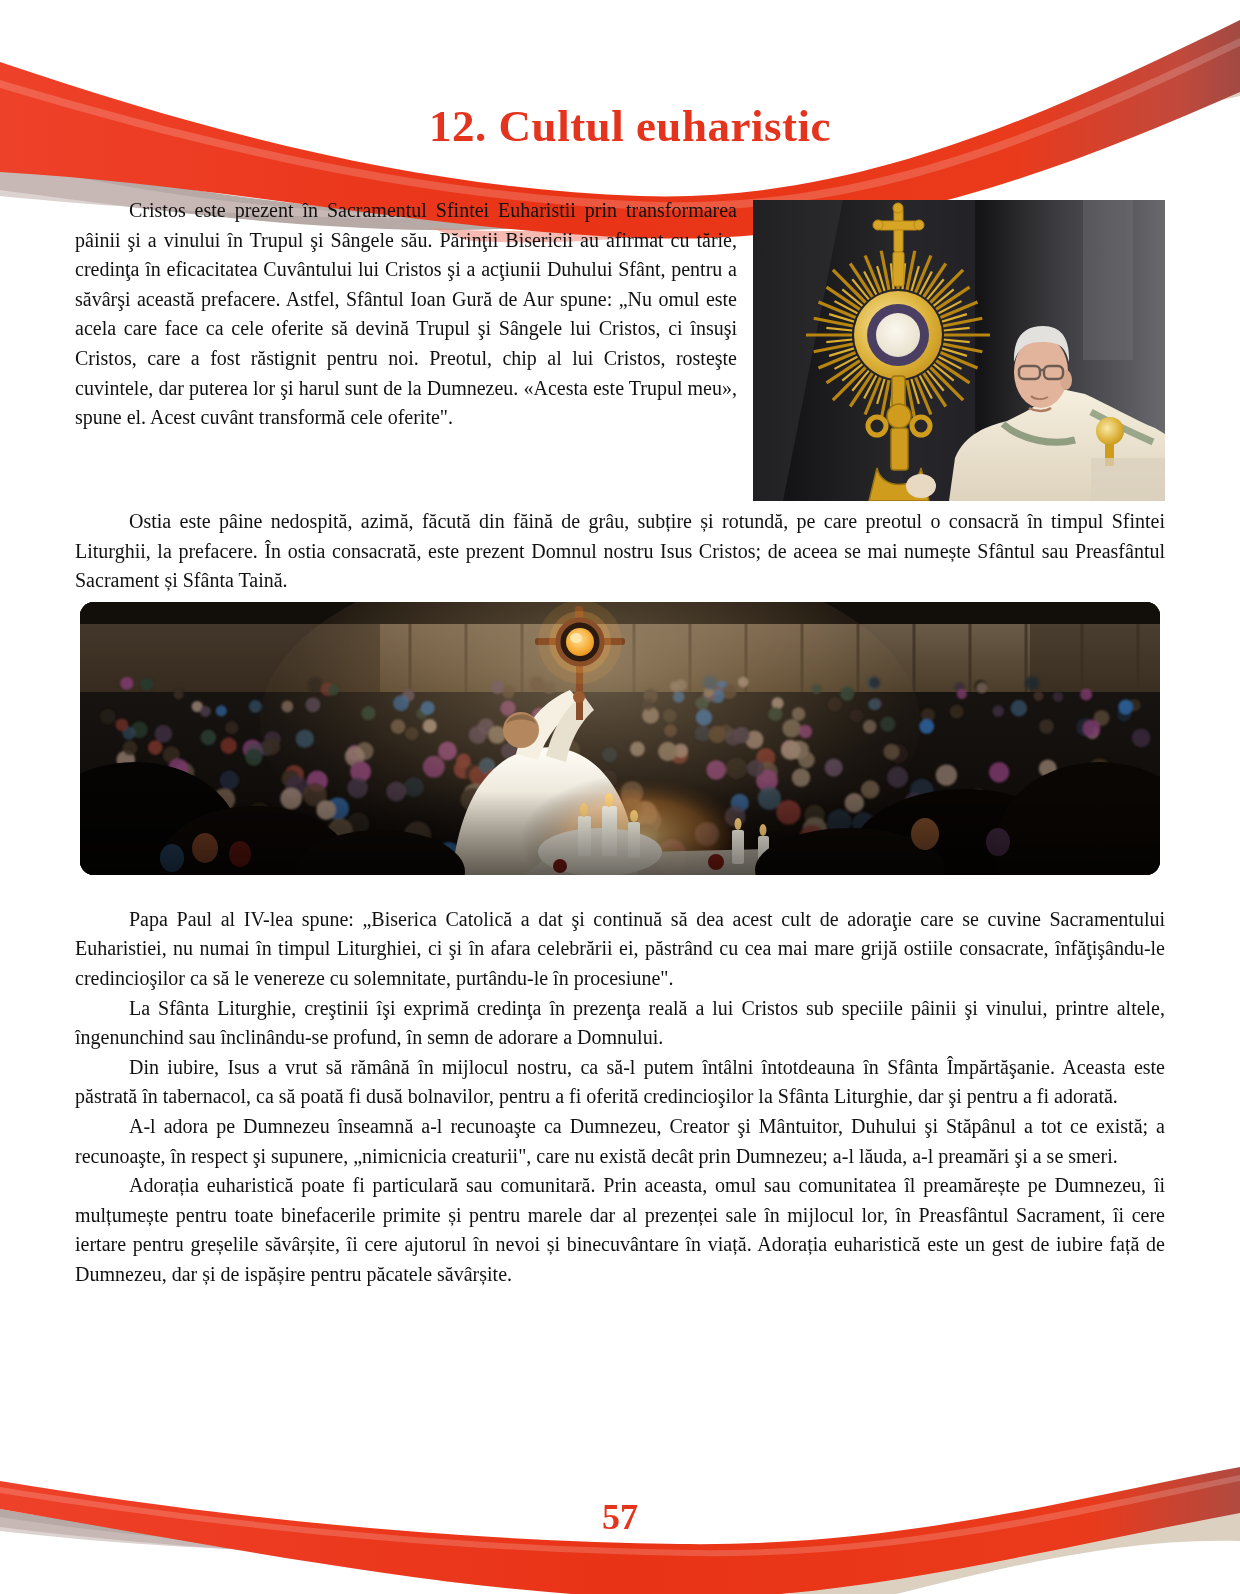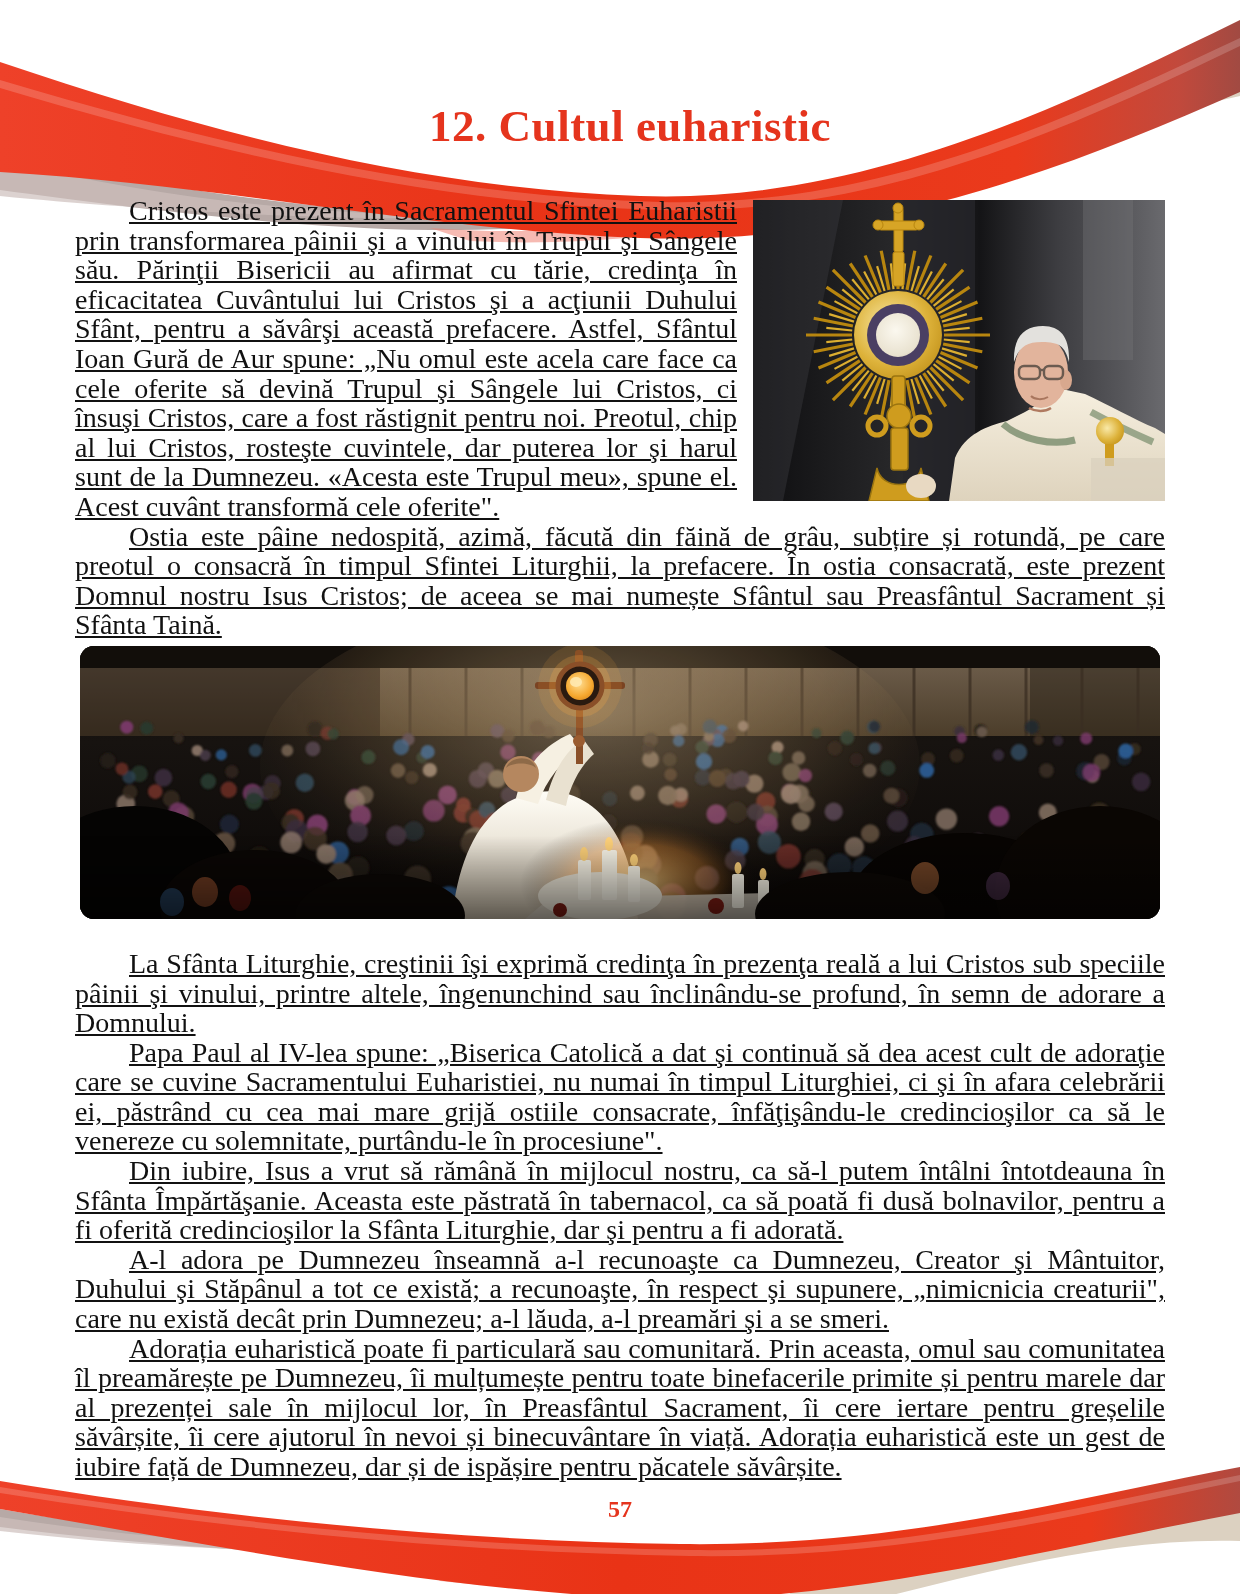--- a/index.html
+++ b/index.html
@@ -4,28 +4,28 @@
 <style>
   html,body{margin:0;padding:0;background:#fff;}
   .page{position:relative;width:1240px;height:1594px;background:#ffffff;overflow:hidden;
         font-family:"Liberation Serif","DejaVu Serif",serif;color:#111;}
   .wave{position:absolute;left:0;width:1240px;pointer-events:none;}
   .wave.header{top:0;height:265px;}
   .wave.footer{top:1429px;height:165px;}
   h1.title{position:absolute;top:100px;left:0;width:1240px;margin:0;text-align:center;
            font-size:45px;font-weight:bold;color:#e5341d;letter-spacing:.5px;padding-left:10px;}
   .content{position:absolute;left:75px;top:196px;width:1090px;}
-  .content p{margin:0;text-align:justify;text-indent:54px;font-size:28px;line-height:29.6px;text-decoration:underline;}
+  .content p{margin:0;text-align:justify;text-indent:54px;font-size:20px;line-height:29.6px;}
   figure{margin:0;}
   .fig-pope{float:right;width:412px;height:301px;margin:4px 0 6px 16px;overflow:hidden;background:#1a1a1c;}
   .fig-adoration{width:1080px;height:273px;margin:6px auto 30px auto;border-radius:14px;overflow:hidden;background:#0c0a08;}
   .fig-pope svg,.fig-adoration svg{display:block;}
   .clearfix::after{content:"";display:block;clear:both;}
   .page-number{position:absolute;top:1496px;left:0;width:1240px;text-align:center;margin:0;
-               font-size:24px;font-weight:bold;color:#e5341d;}
+               font-size:36px;font-weight:bold;color:#e5341d;}
 </style>
 </head>
 <body>
 
 <div class="page">
 
   <div class="wave header">
     <svg width="1240" height="265" viewBox="0 0 1240 265" xmlns="http://www.w3.org/2000/svg">
       <defs>
         <linearGradient id="hred" x1="0" y1="0" x2="1" y2="0">
@@ -581,22 +581,22 @@
           <ellipse cx="885" cy="255" rx="115" ry="68" fill="#070402"></ellipse>
           <ellipse cx="1020" cy="245" rx="105" ry="85" fill="#0a0603"></ellipse>
           <ellipse cx="770" cy="268" rx="95" ry="42" fill="#0c0805"></ellipse>
           <ellipse cx="845" cy="232" rx="14" ry="16" fill="#9a5c34" opacity="0.7"></ellipse>
           <ellipse cx="918" cy="240" rx="12" ry="14" fill="#5a3a5e" opacity="0.6"></ellipse>
         </g>
         <rect x="0" y="190" width="1080" height="83" fill="url(#fadeG)"></rect>
       </svg>
     </figure>
 
+    <p>Papa Paul al IV-lea spune: „Biserica Catolică a dat şi continuă să dea acest cult de adoraţie care se cuvine Sacramentului Euharistiei, nu numai în timpul Liturghiei, ci şi în afara celebrării ei, păstrând cu cea mai mare grijă ostiile consacrate, înfăţişându-le credincioşilor ca să le venereze cu solemnitate, purtându-le în procesiune".</p>
     <p>La Sfânta Liturghie, creştinii îşi exprimă credinţa în prezenţa reală a lui Cristos sub speciile pâinii şi vinului, printre altele, îngenunchind sau înclinându-se profund, în semn de adorare a Domnului.</p>
-    <p>Papa Paul al IV-lea spune: „Biserica Catolică a dat şi continuă să dea acest cult de adoraţie care se cuvine Sacramentului Euharistiei, nu numai în timpul Liturghiei, ci şi în afara celebrării ei, păstrând cu cea mai mare grijă ostiile consacrate, înfăţişându-le credincioşilor ca să le venereze cu solemnitate, purtându-le în procesiune".</p>
     <p>Din iubire, Isus a vrut să rămână în mijlocul nostru, ca să-l putem întâlni întotdeauna în Sfânta Împărtăşanie. Aceasta este păstrată în tabernacol, ca să poată fi dusă bolnavilor, pentru a fi oferită credincioşilor la Sfânta Liturghie, dar şi pentru a fi adorată.</p>
     <p>A-l adora pe Dumnezeu înseamnă a-l recunoaşte ca Dumnezeu, Creator şi Mântuitor, Duhului şi Stăpânul a tot ce există; a recunoaşte, în respect şi supunere, „nimicnicia creaturii", care nu există decât prin Dumnezeu; a-l lăuda, a-l preamări şi a se smeri.</p>
     <p>Adorația euharistică poate fi particulară sau comunitară. Prin aceasta, omul sau comunitatea îl preamărește pe Dumnezeu, îi mulțumește pentru toate binefacerile primite și pentru marele dar al prezenței sale în mijlocul lor, în Preasfântul Sacrament, îi cere iertare pentru greșelile săvârșite, îi cere ajutorul în nevoi și binecuvântare în viață. Adorația euharistică este un gest de iubire față de Dumnezeu, dar și de ispășire pentru păcatele săvârșite.</p>
   </div>
 
   <div class="wave footer">
     <svg width="1240" height="165" viewBox="0 0 1240 165" xmlns="http://www.w3.org/2000/svg">
       <defs>
         <linearGradient id="fred" x1="0" y1="0" x2="1" y2="0">
           <stop offset="0" stop-color="#ee4129"></stop>

